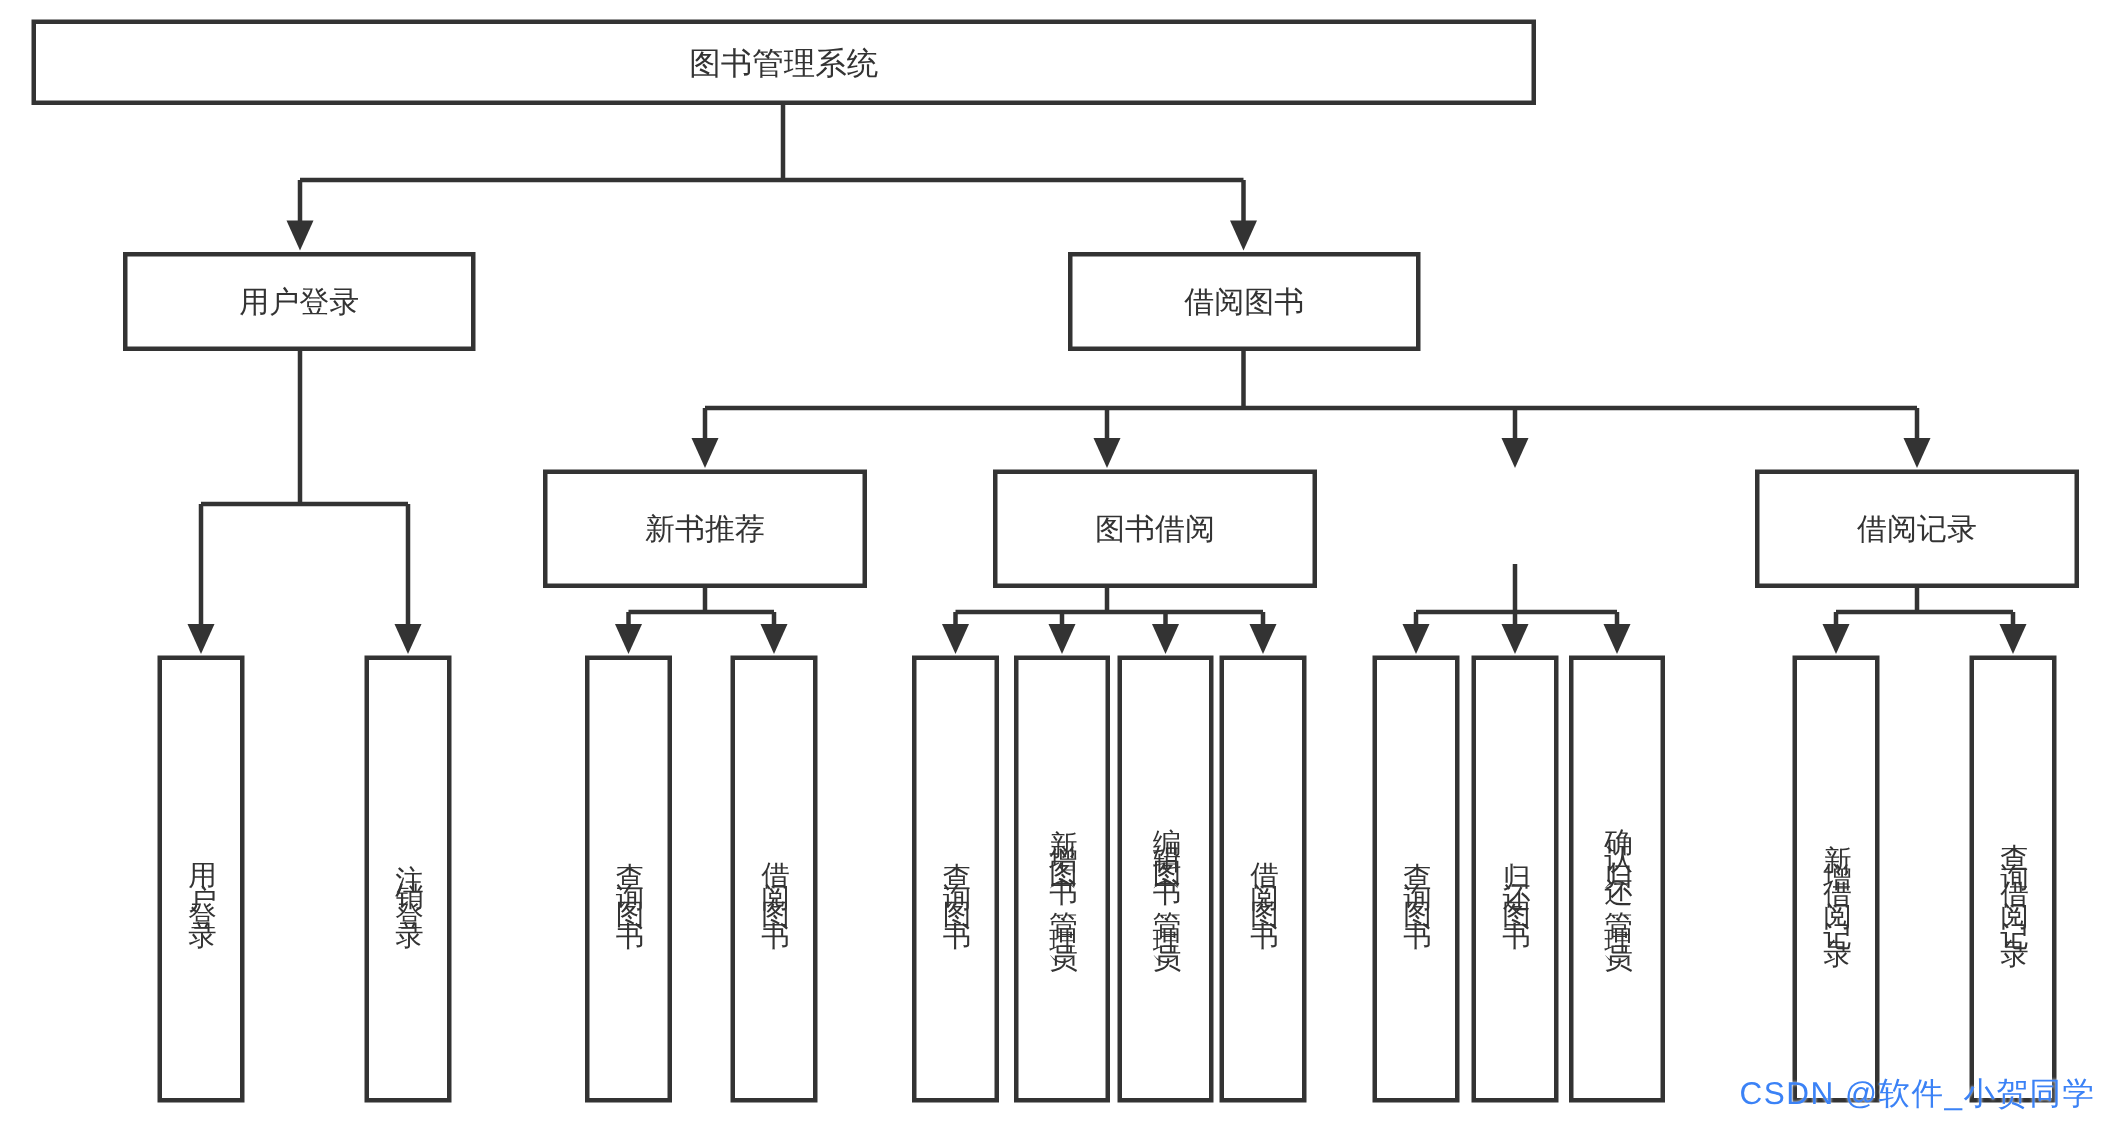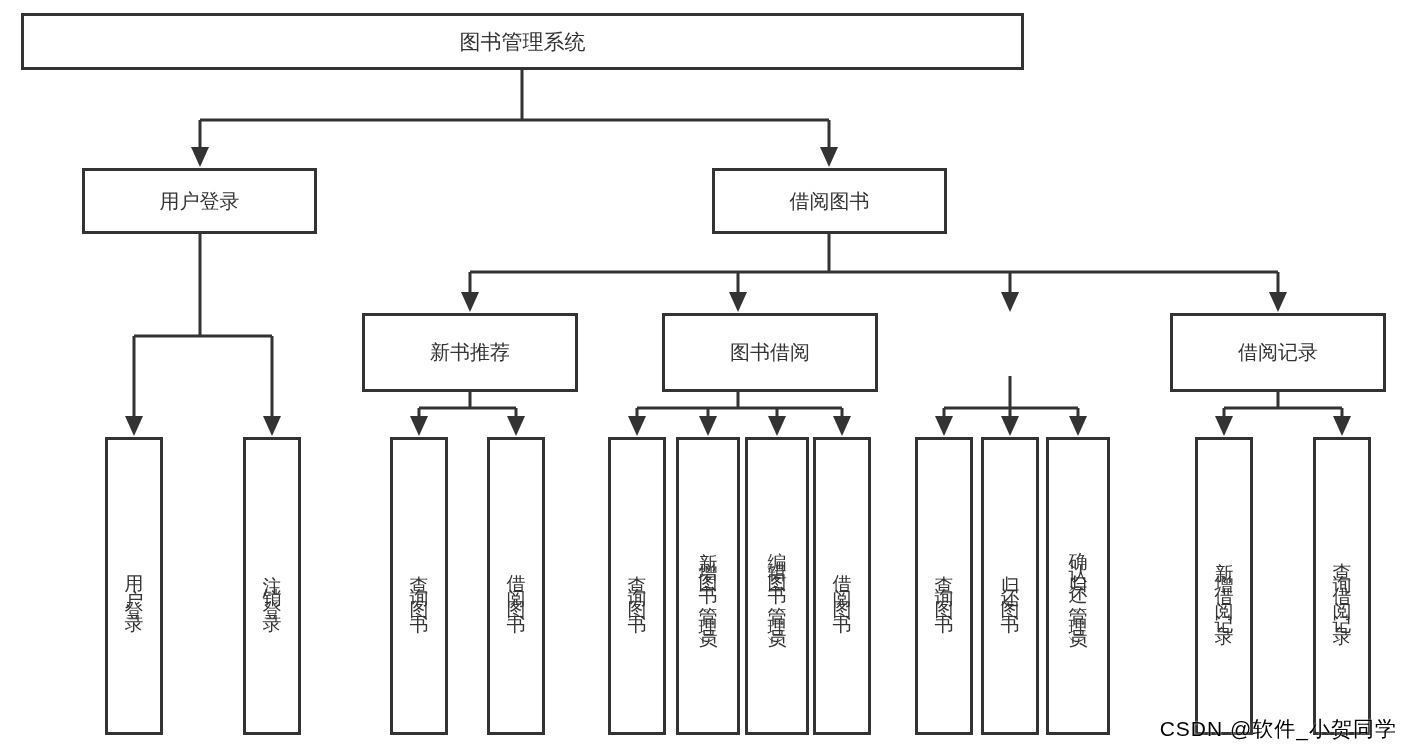--- a/index.html
+++ b/index.html
@@ -72,21 +72,21 @@
     white-space: nowrap;
   }
   .leaf.wide .vtext {
     letter-spacing: 11px;
   }
   .watermark {
     position: absolute;
     right: 8px;
     bottom: 4px;
     font-size: 21px;
-    color: #000000;
+    color: #3b82f6;
     letter-spacing: 1px;
     text-shadow: 0 0 2px #ffffff;
   }
 </style>
 </head>
 <body>
 
 <div class="diagram">
 
   <svg class="connectors" viewBox="0 0 1405 747" xmlns="http://www.w3.org/2000/svg">

